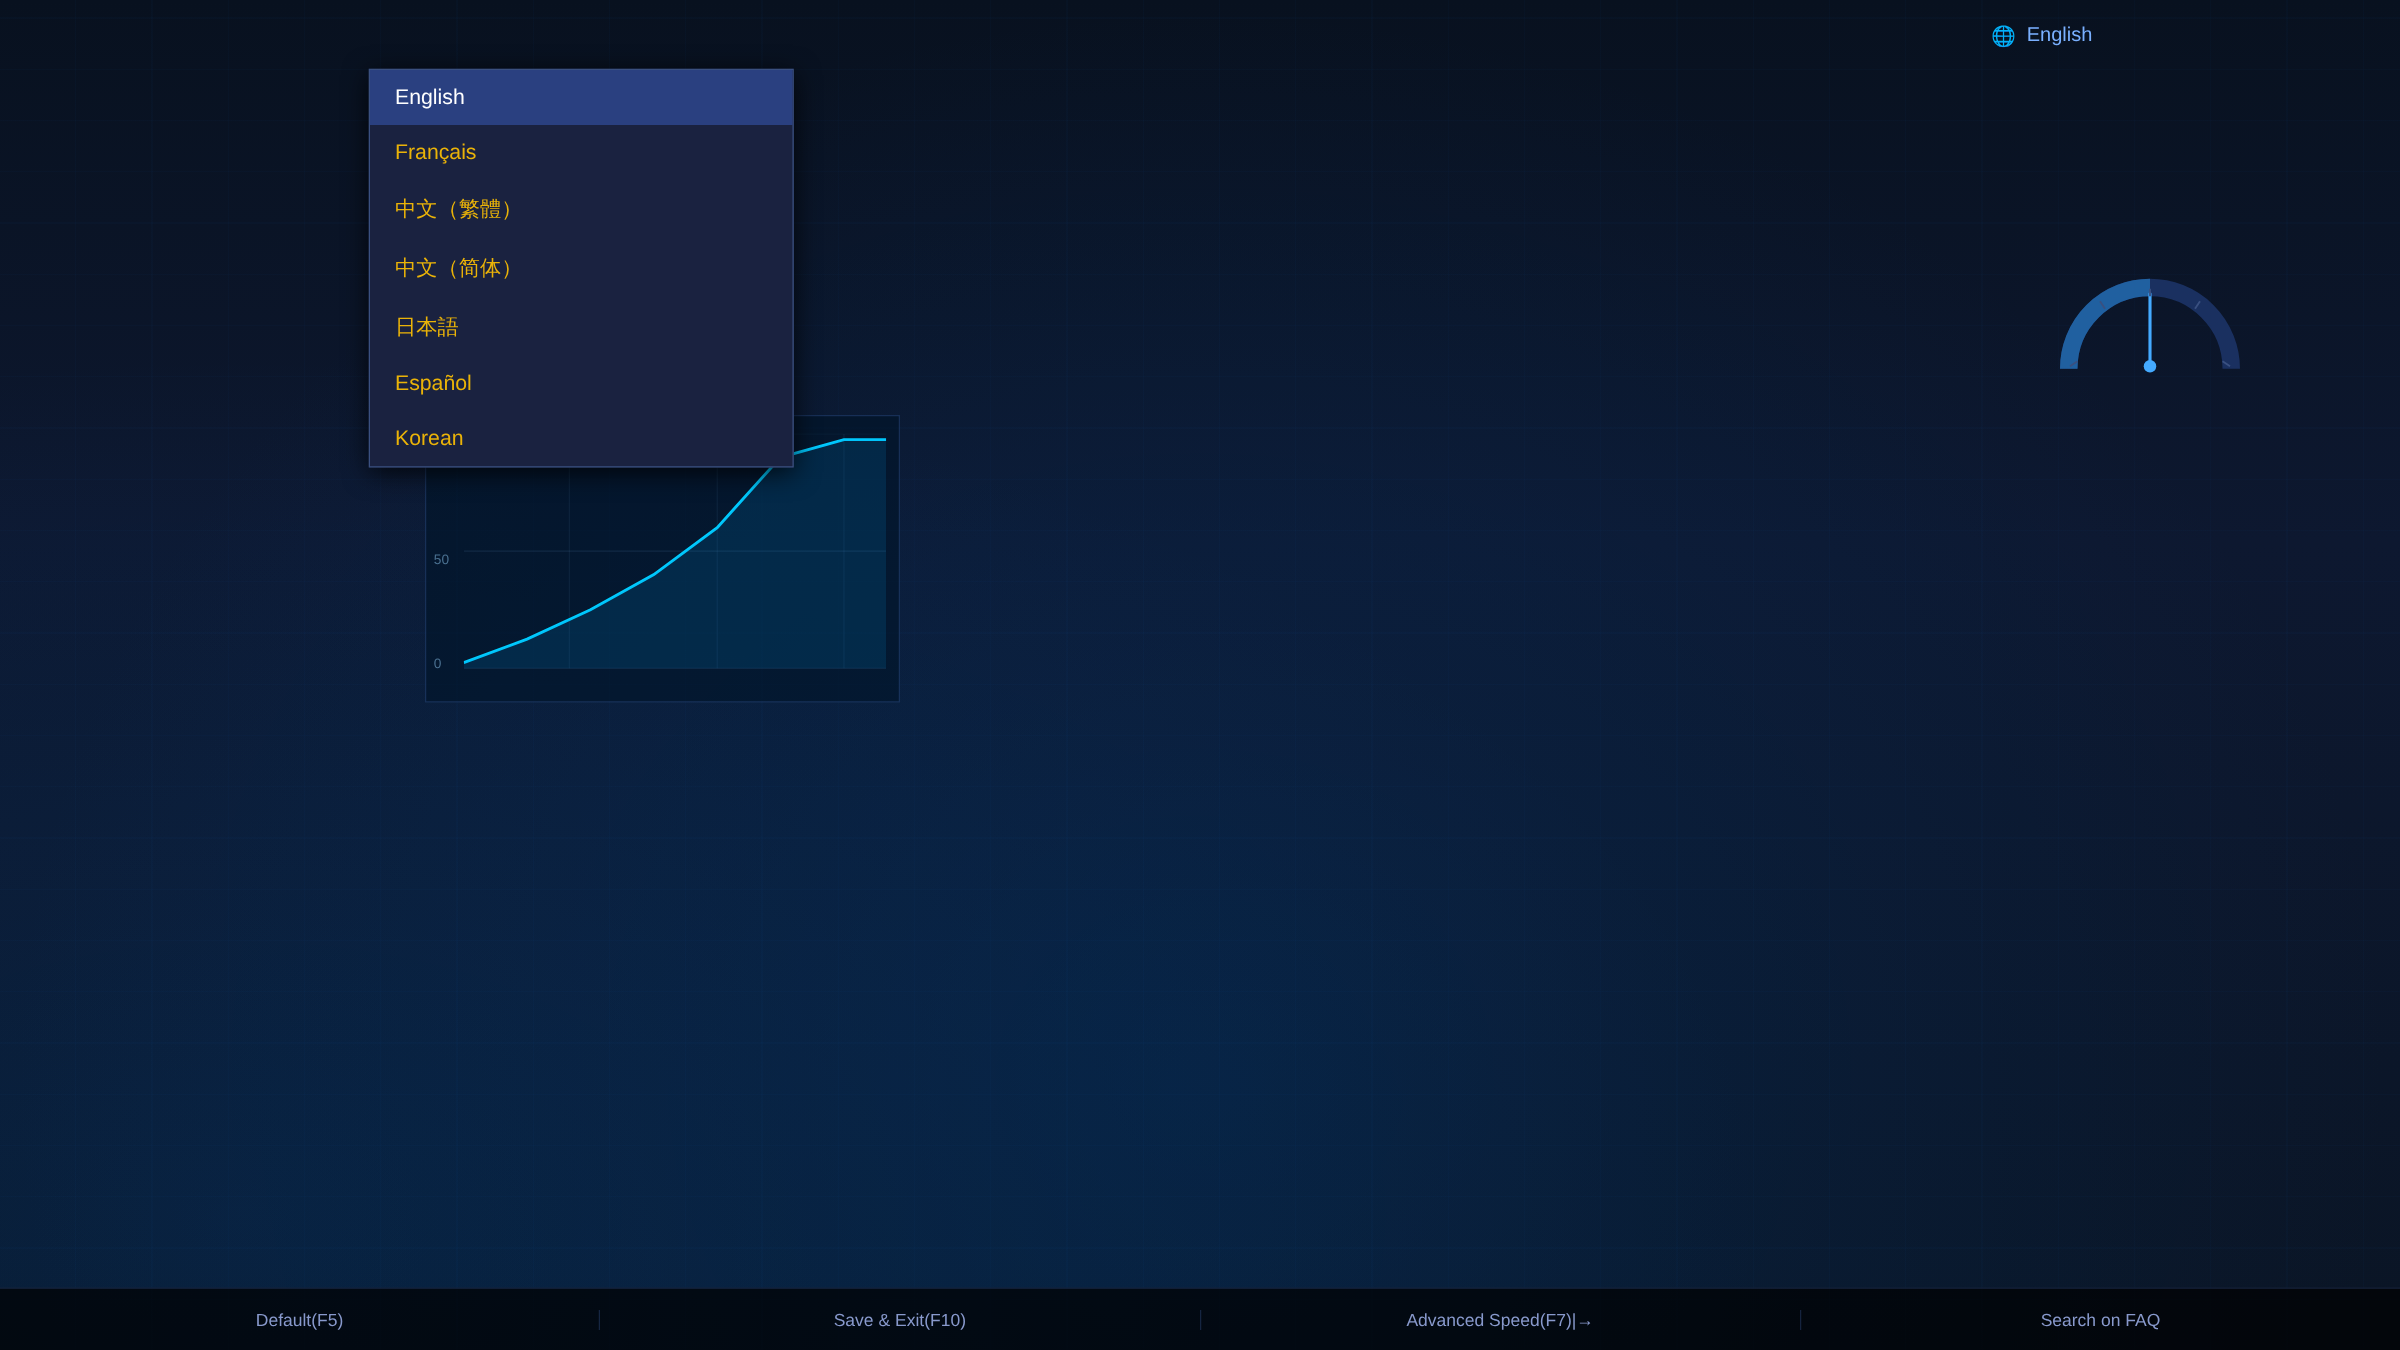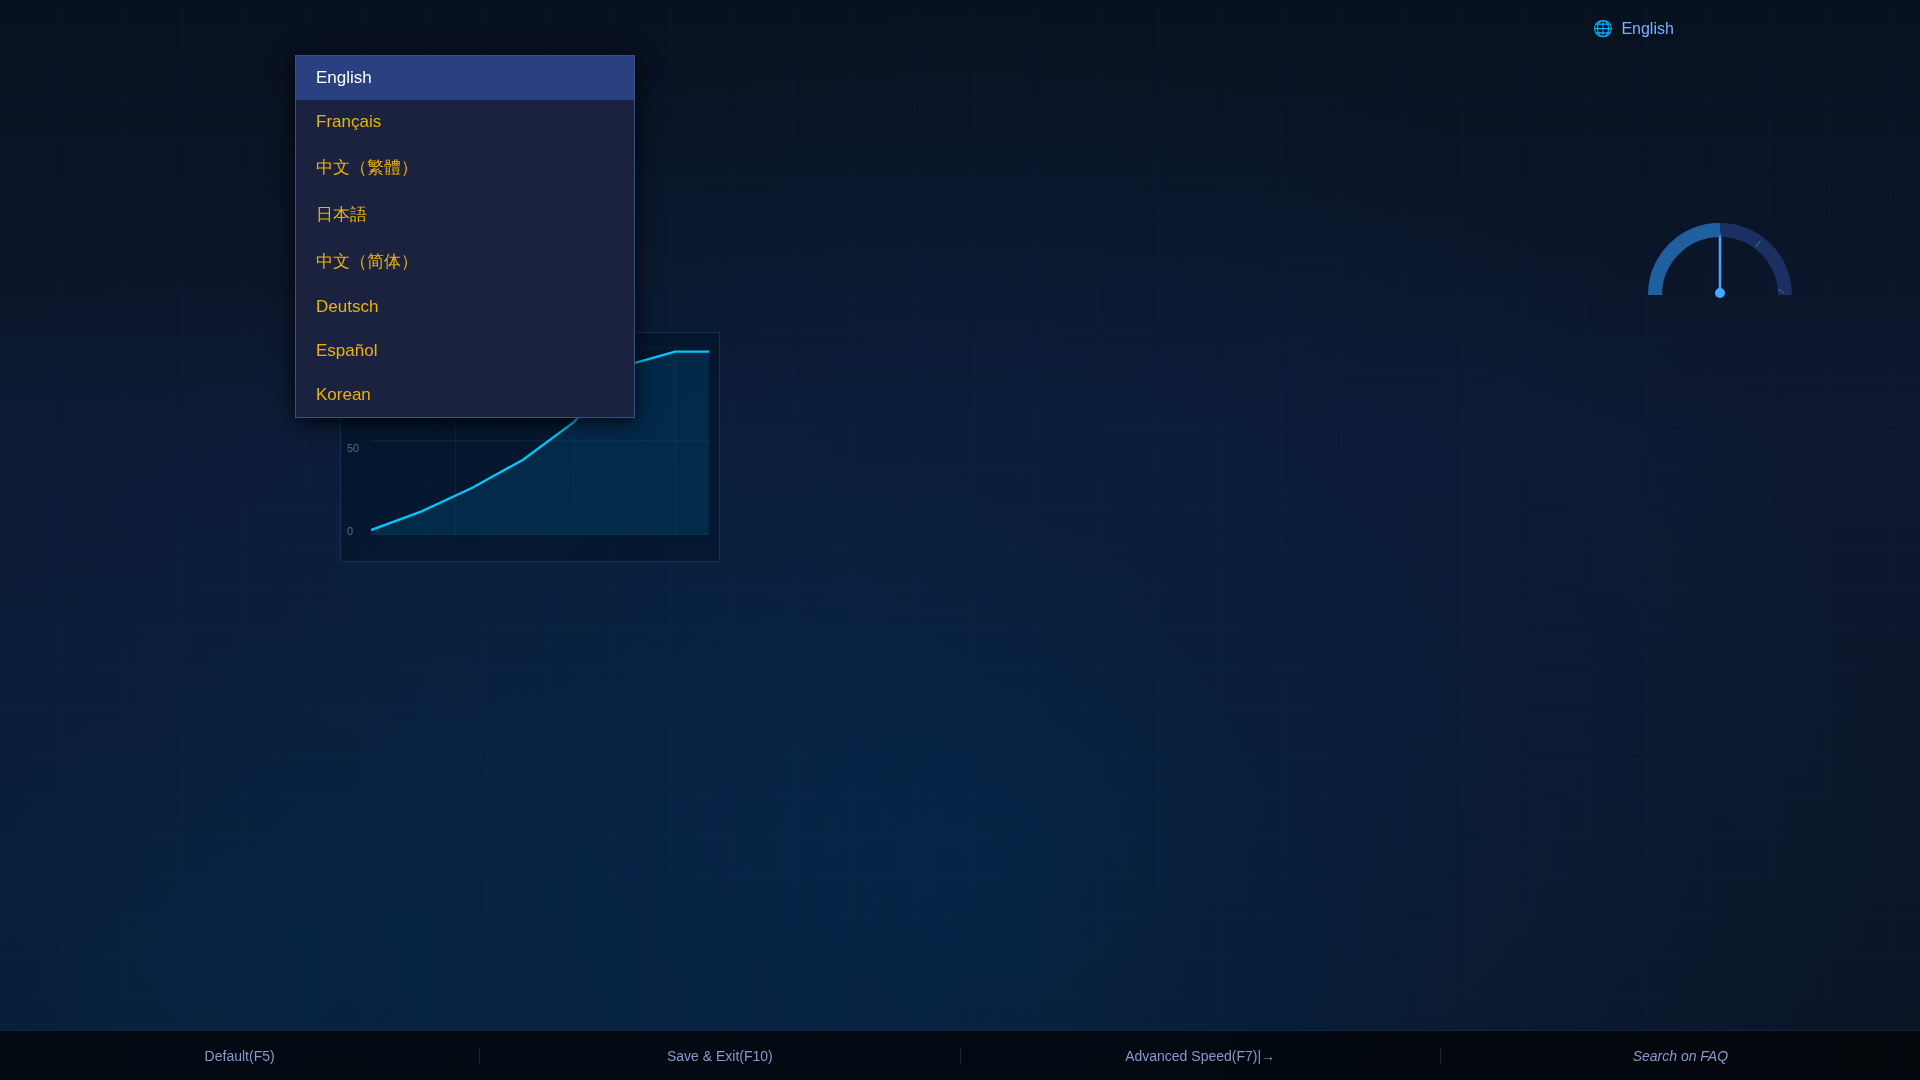--- a/index.html
+++ b/index.html
@@ -489,21 +489,21 @@
 
     .footer-btn {
       flex: 1;
       text-align: center;
       font-size: 14px;
       color: #8899cc;
       padding: 0 20px;
       border-right: 1px solid rgba(100,150,255,0.2);
       cursor: pointer;
     }
-    .footer-btn:last-child { border-right: none; font-style: italic; }
+    .footer-btn:last-child { border-right: none; }
   </style>
 </head>
 <body>
 
 <div class="content">
   <div class="bg-overlay"></div>
   <div class="bg-lines"></div>
 
   <div class="header">
     <div class="logo-area">
@@ -523,23 +523,22 @@
         <span>💡</span>
         <span>EZ Tuning Wizard(F11)</span>
       </div>
     </div>
   </div>
 
   <div class="lang-dropdown">
     <div class="lang-option active">English</div>
     <div class="lang-option">Français</div>
     <div class="lang-option">中文（繁體）</div>
+    <div class="lang-option">中文（简体）</div>
     <div class="lang-option">日本語</div>
-    <div class="lang-option">中文（简体）</div>
-    <div class="lang-option">Deutsch</div>
     <div class="lang-option">Español</div>
     <div class="lang-option">Korean</div>
   </div>
 
   <div class="datetime-area">
     <div>
       <div class="date-text">11/03/2018</div>
       <div class="date-text">Saturday</div>
     </div>
     <div class="time-text">

